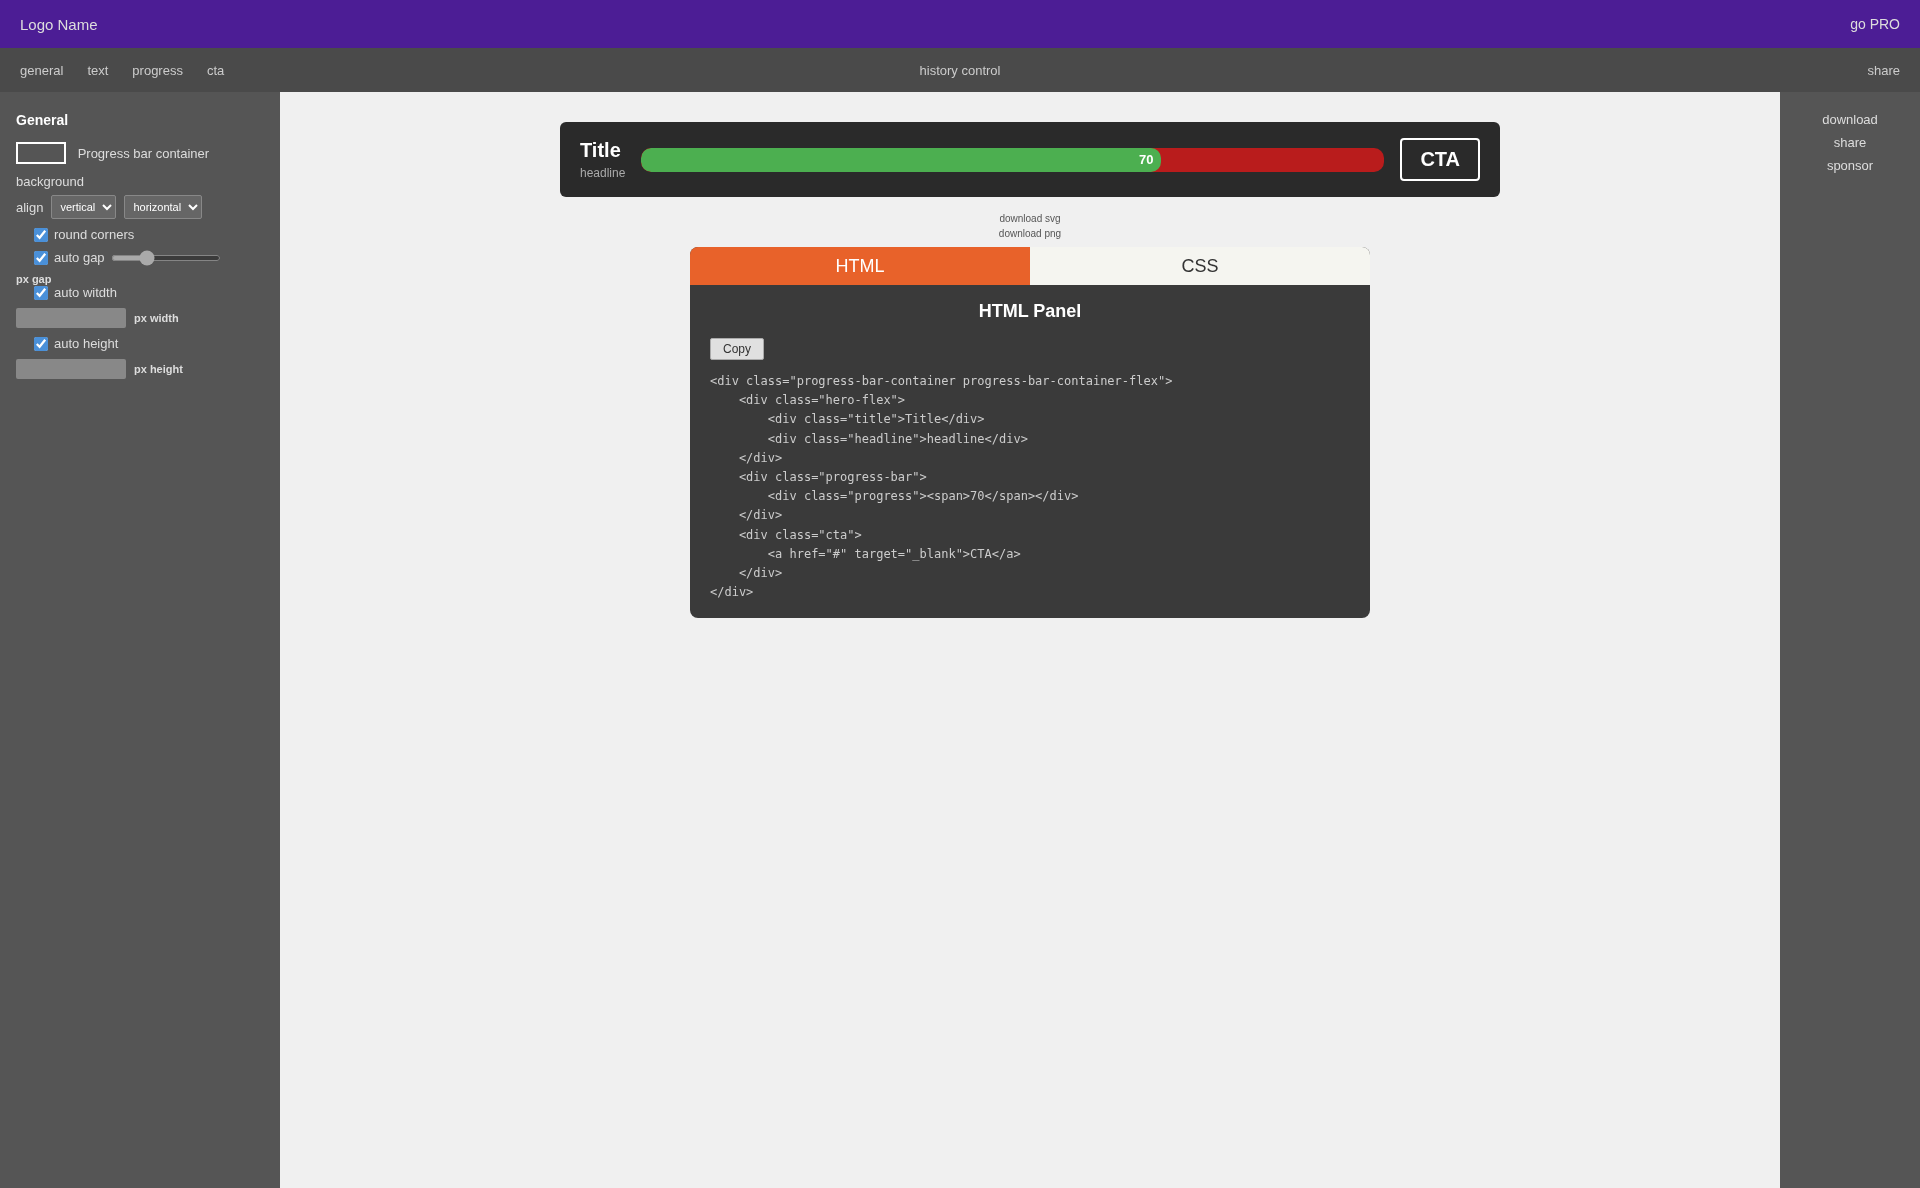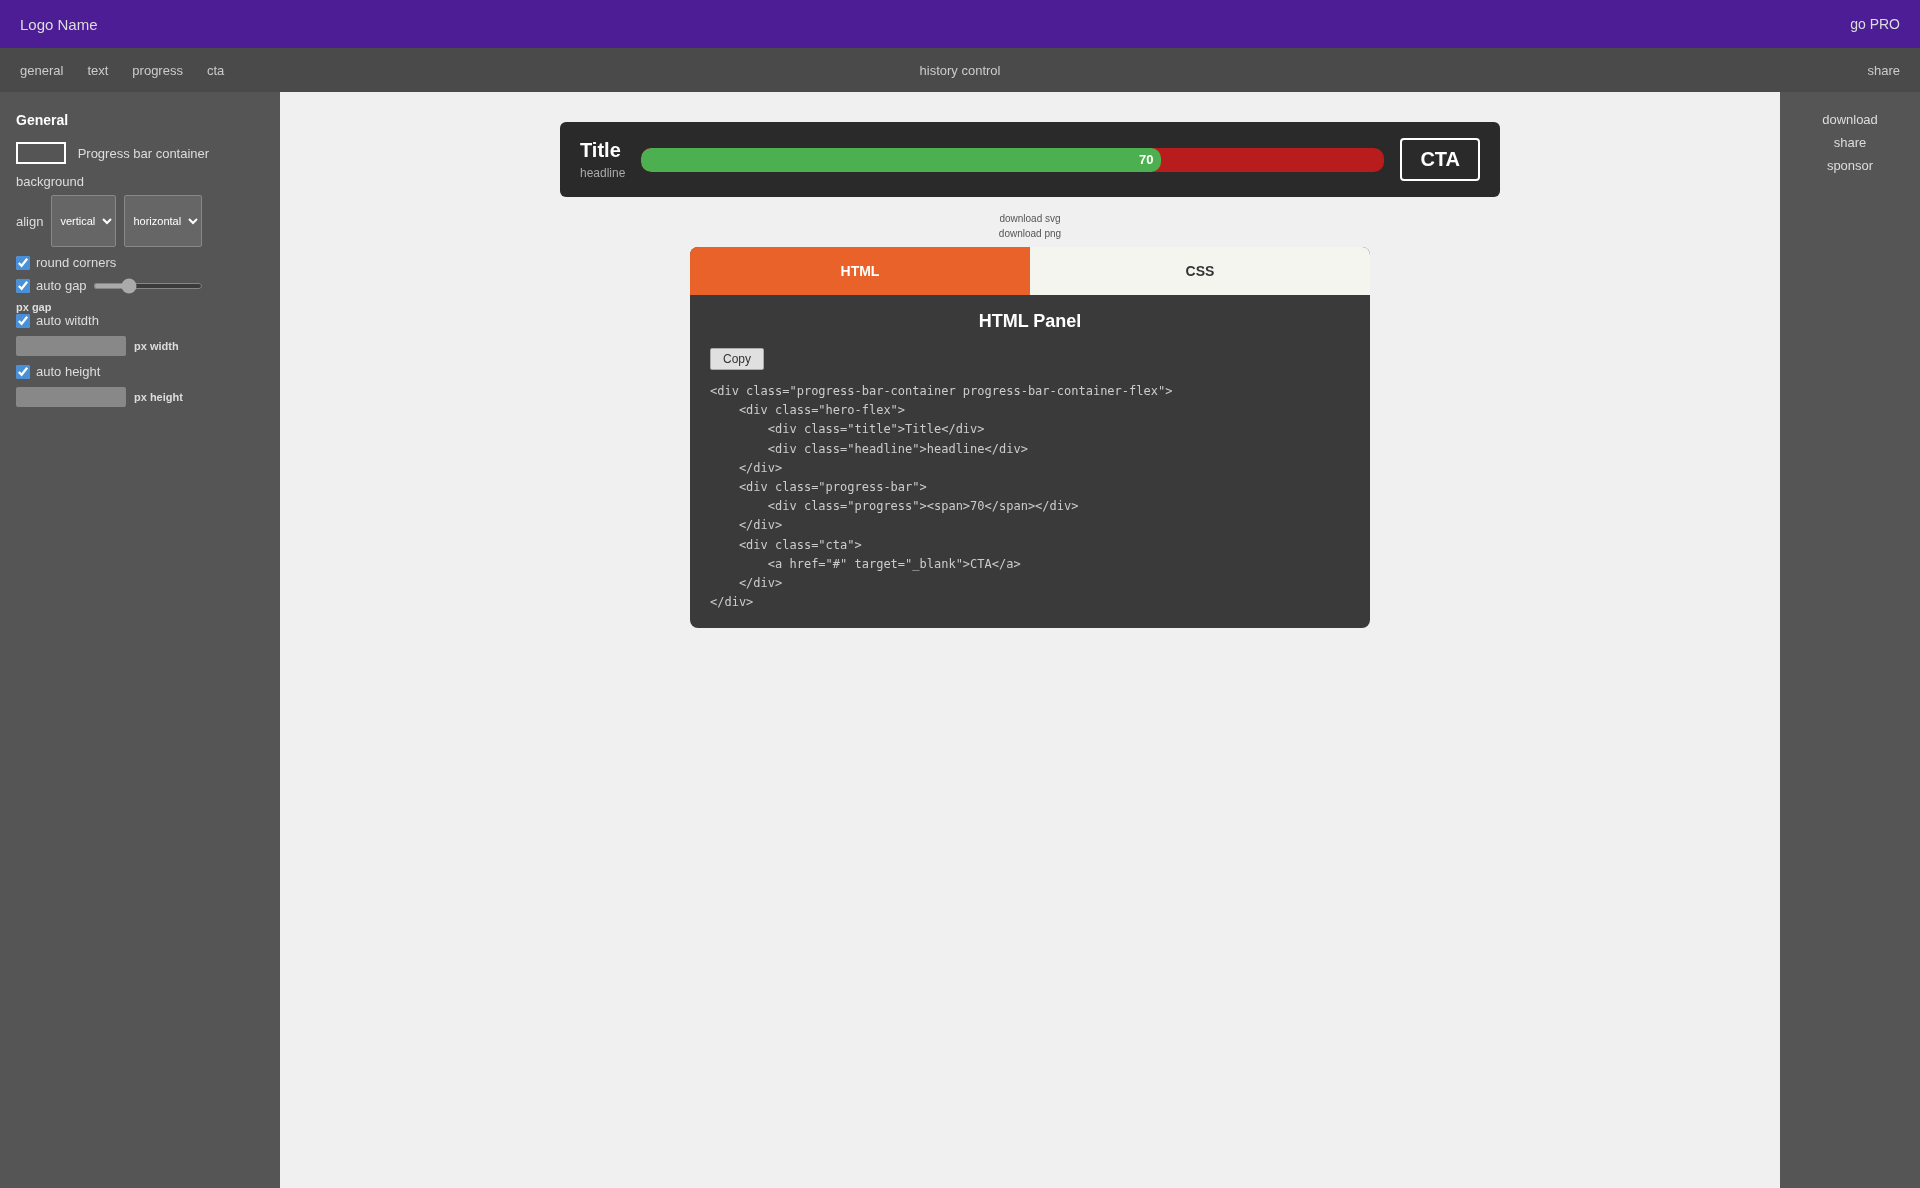--- a/index.html
+++ b/index.html
@@ -95,30 +95,31 @@
       align-items: center;
       gap: 8px;
       margin-bottom: 8px;
     }
     .align-label { color: #ddd; }
     .dropdown-small {
       background: #666;
       border: 1px solid #888;
       color: #fff;
       font-size: 11px;
-      padding: 18px 4px;
+      padding: 4px 4px;
       border-radius: 2px;
       cursor: pointer;
     }
     .checkbox-row {
       display: flex;
       align-items: center;
       gap: 6px;
       margin-bottom: 8px;
       color: #ddd;
+      margin-left: 18px;
     }
     .checkbox-row input[type="checkbox"] {
       accent-color: #4a90d9;
       width: 14px;
       height: 14px;
     }
     .slider-row {
       display: flex;
       align-items: center;
       gap: 8px;
@@ -237,26 +238,26 @@
       background: #3a3a3a;
       border-radius: 8px;
       margin-top: 8px;
       overflow: hidden;
     }
     .code-tabs {
       display: flex;
     }
     .code-tab {
       flex: 1;
-      height: 48px;
+      height: 38px;
       display: flex;
       align-items: center;
       justify-content: center;
-      font-size: 14px;
-      font-weight: bold;
+      font-size: 18px;
+      font-weight: normal;
       cursor: pointer;
     }
     .code-tab-html { background: #e8622a; color: #fff; }
     .code-tab-css { background: #f5f5f0; color: #333; }
     .code-body {
       padding: 16px 20px;
     }
     .code-panel-title {
       text-align: center;
       font-size: 18px;

